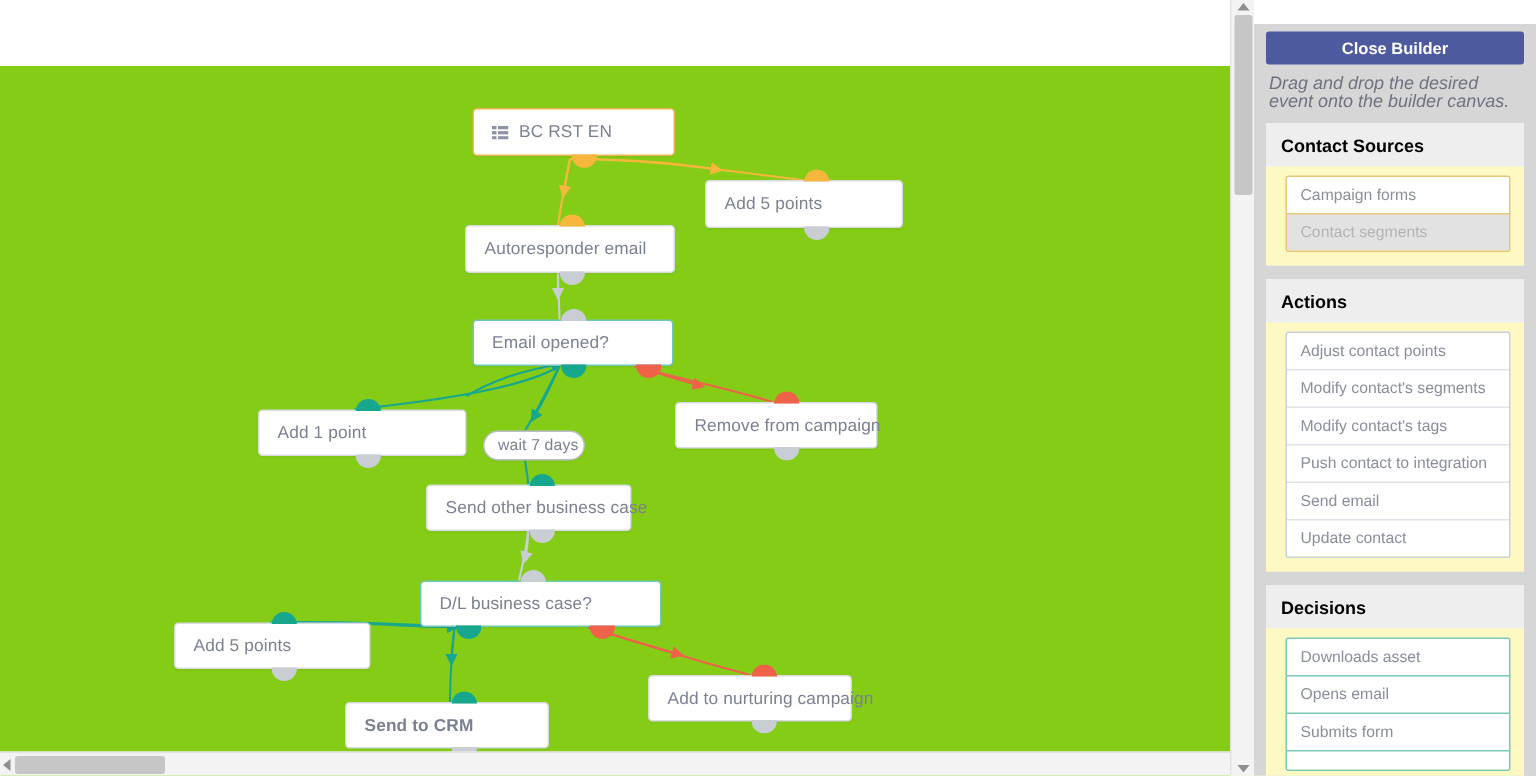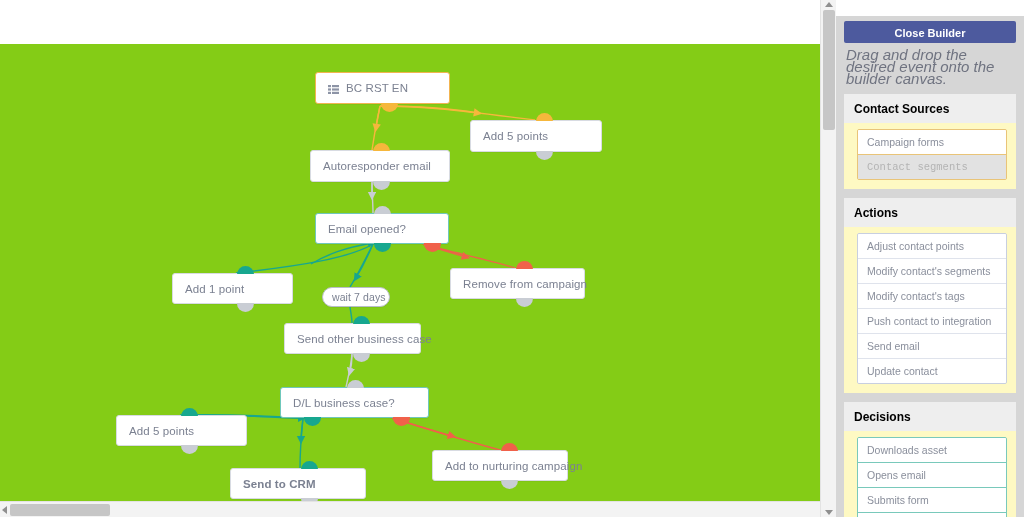--- a/index.html
+++ b/index.html
@@ -153,21 +153,21 @@
     color: #ffffff;
     font-size: 11px;
     font-weight: bold;
     border: none;
     border-radius: 2px;
     cursor: pointer;
     font-family: "Liberation Sans", sans-serif;
   }
   #drag-hint {
     margin: 6px 2px 9px 2px;
-    font-size: 15px;
+    font-size: 12px;
     line-height: 12px;
     font-style: italic;
     color: #6f7380;
   }
   .panel {
     background: #f2f2f2;
     margin-bottom: 9px;
     border-radius: 2px;
   }
   .panel-head {
@@ -188,21 +188,21 @@
     color: #8a8f9c;
     background: #ffffff;
     cursor: pointer;
     white-space: nowrap;
     overflow: hidden;
     text-overflow: ellipsis;
   }
   .opt-list.gold  .opt + .opt { border-top: 1px solid #e9c478; }
   .opt-list.blue  .opt + .opt { border-top: 1px solid #dfe3ec; }
   .opt-list.green .opt + .opt { border-top: 1px solid #79c9bb; }
-  .opt.disabled { background: #e2e2e2; color: #b4b4b4; cursor: default; font-family: Liberation Mono, monospace; }
+  .opt.disabled { background: #e2e2e2; color: #b4b4b4; cursor: default; }
 </style>
 </head>
 <body>
 
 <div id="app">
 
   <div id="canvas-wrap">
     <div id="canvas">
 
       <svg id="edges" viewBox="0 0 820 497">
@@ -276,39 +276,39 @@
             <span class="node-label">Autoresponder email</span>
             <span class="anchor top yellow" style="left: 62px;"></span>
             <span class="anchor bottom grey" style="left: 62px;"></span>
           </div>
           <div class="node decision" style="left: 315px; top: 169px; width: 134px; height: 31px;">
             <span class="node-label">Email opened?</span>
             <span class="anchor top grey" style="left: 58px;"></span>
             <span class="anchor bottom green" style="left: 58px;"></span>
             <span class="anchor bottom red" style="left: 108px;"></span>
           </div>
-          <div class="node" style="left: 172px; top: 229px; width: 121px; height: 31px; text-align: right;">
+          <div class="node" style="left: 172px; top: 229px; width: 139px; height: 31px; text-align: right;">
             <span class="node-label">Add 1 point</span>
             <span class="anchor top green" style="left: 64px;"></span>
             <span class="anchor bottom grey" style="left: 64px;"></span>
           </div>
           <div class="node pill" style="left: 322px; top: 243px; width: 68px; height: 20px;">
             <span class="node-label">wait 7 days</span>
           </div>
           <div class="node" style="left: 450px; top: 224px; width: 135px; height: 31px;">
             <span class="node-label">Remove from campaign</span>
             <span class="anchor top red" style="left: 65px;"></span>
             <span class="anchor bottom grey" style="left: 65px;"></span>
           </div>
           <div class="node" style="left: 284px; top: 279px; width: 137px; height: 31px;">
             <span class="node-label">Send other business case</span>
             <span class="anchor top green" style="left: 68px;"></span>
             <span class="anchor bottom grey" style="left: 68px;"></span>
           </div>
-          <div class="node decision" style="left: 280px; top: 343px; width: 149px; height: 31px;">
+          <div class="node decision" style="left: 280px; top: 343px; width: 161px; height: 31px;">
             <span class="node-label">D/L business case?</span>
             <span class="anchor top grey" style="left: 66px;"></span>
             <span class="anchor bottom green" style="left: 23px;"></span>
             <span class="anchor bottom red" style="left: 112px;"></span>
           </div>
           <div class="node" style="left: 116px; top: 371px; width: 131px; height: 31px;">
             <span class="node-label">Add 5 points</span>
             <span class="anchor top green" style="left: 64px;"></span>
             <span class="anchor bottom grey" style="left: 64px;"></span>
           </div>

